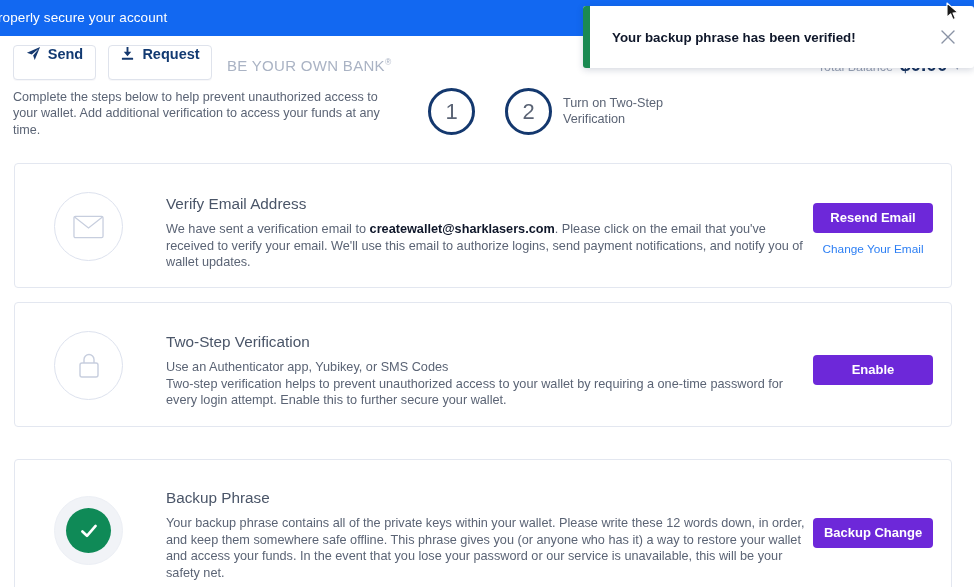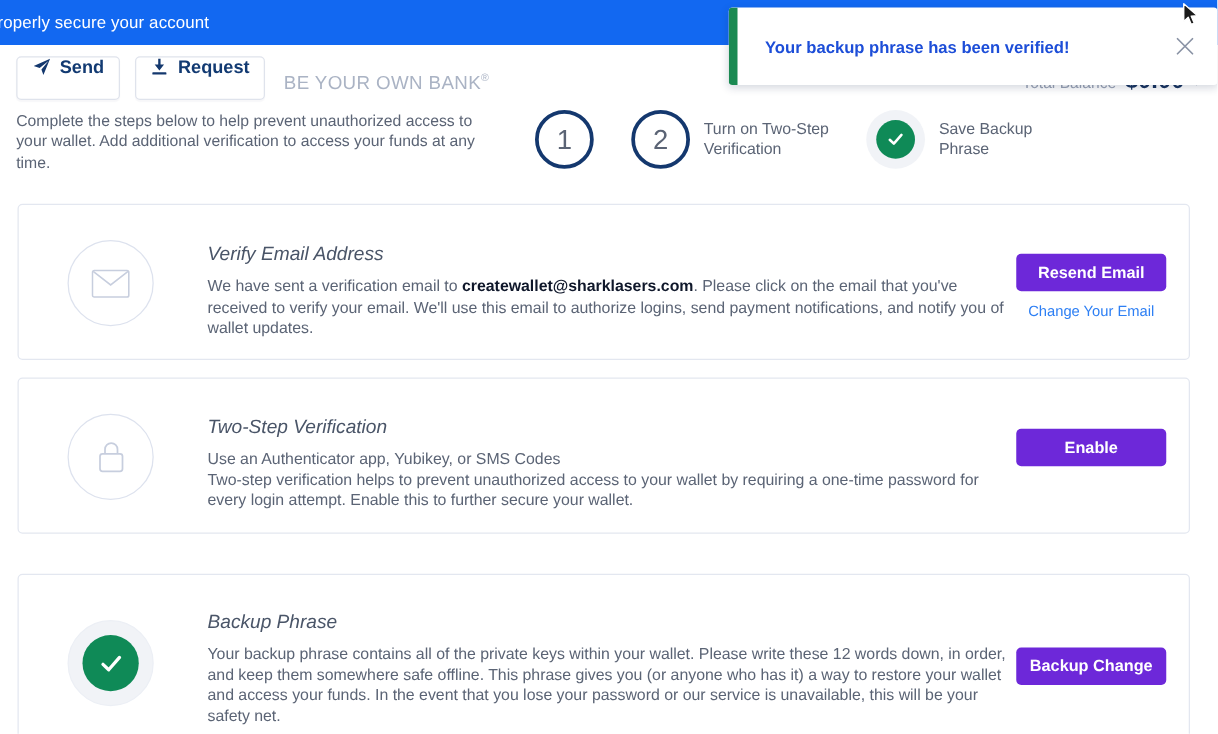--- a/index.html
+++ b/index.html
@@ -208,37 +208,36 @@
     width: 640px;
   }
   #card-email  .card-body { top: 31px; }
   #card-twostep .card-body { top: 30px; }
   #card-backup .card-body { top: 29px; }
 
   .card-title {
     color: #4a5568;
     font-size: 15.3px;
     margin-bottom: 8px;
-    font-style: italic;
   }
   .card-desc {
     color: #5b6475;
     font-size: 12.7px;
     line-height: 16.6px;
   }
   .card-desc b { color: #0f172a; font-weight: bold; }
 
   .card-actions {
     position: absolute;
     right: 18px;
     width: 120px;
     text-align: center;
   }
   #card-email  .card-actions { top: 39px; }
-  #card-twostep .card-actions { top: 40px; }
+  #card-twostep .card-actions { top: 52px; }
   #card-backup .card-actions { top: 58px; }
 
   .bluebtn {
     display: block;
     width: 120px;
     height: 30px;
     line-height: 30px;
     border: none;
     border-radius: 4px;
     background: #6d28d9;
@@ -275,21 +274,21 @@
   }
   .toast-bar {
     width: 7px;
     height: 62px;
     background: #1b8a52;
     flex: 0 0 auto;
   }
   .toast-msg {
     flex: 1;
     padding-left: 22px;
-    color: #1d4ed8;
+    color: #0f172a;
     font-size: 13.3px;
     font-weight: bold;
   }
   .toast-close {
     width: 52px;
     height: 62px;
     display: flex;
     align-items: center;
     justify-content: center;
     cursor: pointer;
@@ -358,31 +357,20 @@
       </div>
 
       <div class="step">
         <div class="step-circle">
           <span>2</span>
         </div>
         <div class="step-label">Turn on Two-Step
 Verification</div>
       </div>
 
-      <div class="step">
-        <div class="step-circle done">
-          <span class="inner">
-            <svg width="17" height="17" viewBox="0 0 20 20" fill="none" stroke="#ffffff" stroke-width="2.4" stroke-linecap="round" stroke-linejoin="round">
-              <path d="M4.5 10.4 L8.3 14 L15.5 5.8"></path>
-            </svg>
-          </span>
-        </div>
-        <div class="step-label">Save Backup
-Phrase</div>
-      </div>
 
     </div>
   </div>
 
   <div class="card" id="card-email">
     <div class="card-icon">
       <svg width="31" height="24" viewBox="0 0 32 24" fill="none" stroke="#c7cede" stroke-width="1.3">
         <rect x="1" y="1" width="30" height="22" rx="1.5"></rect>
         <path d="M1.6 1.8 L16 13 L30.4 1.8"></path>
       </svg>

